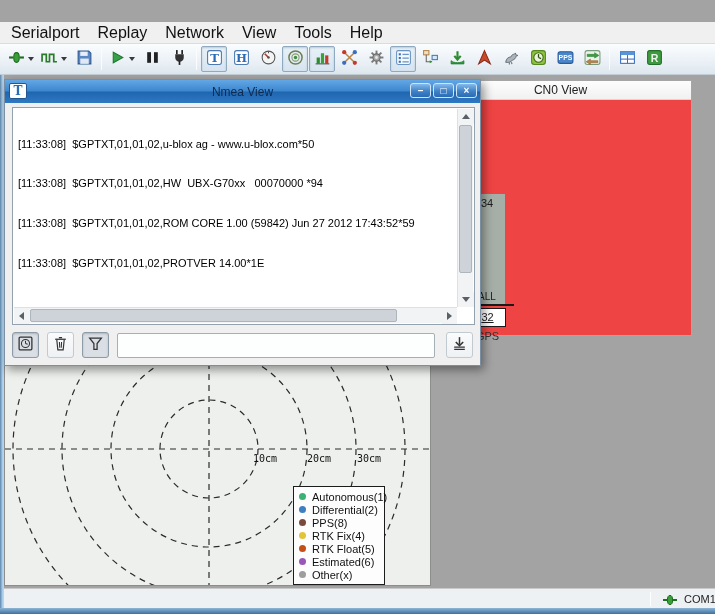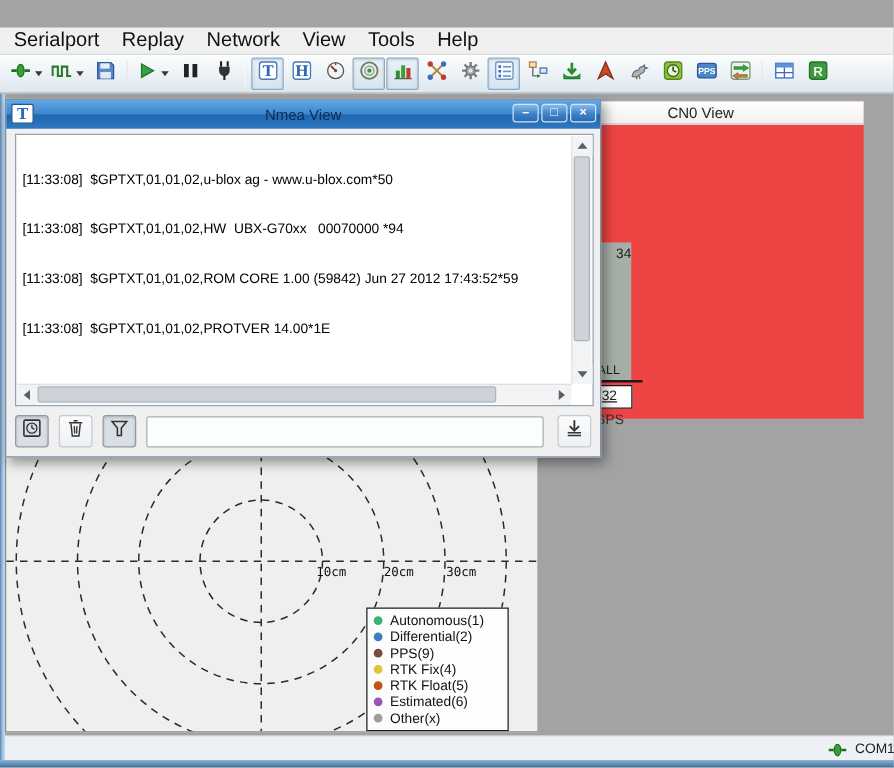--- a/index.html
+++ b/index.html
@@ -38,34 +38,34 @@
   .status-text { position:absolute; left:680px; top:4px; font-size:11px; color:#222; white-space:nowrap; }
 
   
   .cn0 { position:absolute; left:429px; top:80px; width:263px; height:256px; background:#ef4444;
     border:1px solid #a6a6a6; z-index:2; }
   .cn0-title { height:19px; background:linear-gradient(#fdfdfd,#f1f1f1); border-bottom:1px solid #d6d6d6;
     text-align:center; font-size:12px; color:#222; line-height:18px; }
   .bar { position:absolute; background:#a6afa7; }
   .bar-main { left:39px; top:113px; width:36px; height:110px; }
   .bar-partial { left:18px; top:113px; width:18px; height:110px; }
-  .bar-value { position:absolute; top:3px; width:100%; text-align:center; font-size:11px; color:#1c1c1c;margin-left:12px; }
+  .bar-value { position:absolute; top:3px; width:100%; text-align:center; font-size:11px; color:#1c1c1c; }
   .bar-label { position:absolute; bottom:2px; width:100%; text-align:center; font-size:10px; color:#1c1c1c; }
   .cn0-axis { position:absolute; left:14px; top:223px; width:70px; height:2px; background:#1a1a1a; }
   .cn0-box { position:absolute; top:227px; height:19px; border:1px solid #1a1a1a; background:#fff;
     font-size:11px; color:#1c1c1c; text-align:center; line-height:17px; }
   .cn0-box.partial { left:17px; width:19px; }
   .cn0-box.main { left:39px; width:37px;text-decoration:underline; }
   .cn0-xlabel { position:absolute; left:39px; top:249px; width:37px; text-align:center; font-size:11px; color:#333; }
 
   
   .dev { position:absolute; left:4px; top:362px; width:427px; height:224px; background:#edf0ed;
     border:1px solid #8d8d8d; z-index:1; }
   .ring-label { position:absolute; top:90px; font-family:"DejaVu Sans Mono", monospace; font-size:10px; color:#101010; }
-  .legend { position:absolute; left:288px; top:123px; width:114px; background:#fdfdfd; border:1px solid #1c1c1c;
+  .legend { position:absolute; left:288px; top:123px; width:92px; background:#fdfdfd; border:1px solid #1c1c1c;
     padding:3px 3px 3px 5px; z-index:3; }
   .legend-row { display:flex; align-items:center; gap:6px; height:13px; }
   .legend-dot { width:7px; height:7px; border-radius:50%; flex:0 0 auto; }
   .legend-label { font-size:11px; color:#111; white-space:nowrap; }
 
   
   .nmea { position:absolute; left:4px; top:79px; width:477px; height:287px; background:#f0f0f0;
     border:1px solid #7a8fa4; box-shadow:3px 4px 9px rgba(0,0,0,.4); z-index:5; }
   .nmea-titlebar { position:absolute; left:0; top:0; width:100%; height:23px;
     background:linear-gradient(#63a7e4,#3c87cf 48%,#1f66b0 52%,#2f78c2); display:flex; align-items:center; }
@@ -319,21 +319,21 @@
       <div class="legend-row">
           <span class="legend-dot" style="background-color: rgb(59, 178, 115);"></span>
           <span class="legend-label">Autonomous(1)</span>
         </div>
       <div class="legend-row">
           <span class="legend-dot" style="background-color: rgb(61, 127, 193);"></span>
           <span class="legend-label">Differential(2)</span>
         </div>
       <div class="legend-row">
           <span class="legend-dot" style="background-color: rgb(123, 74, 62);"></span>
-          <span class="legend-label">PPS(9)</span>
+          <span class="legend-label">PPS(8)</span>
         </div>
       <div class="legend-row">
           <span class="legend-dot" style="background-color: rgb(227, 196, 56);"></span>
           <span class="legend-label">RTK Fix(4)</span>
         </div>
       <div class="legend-row">
           <span class="legend-dot" style="background-color: rgb(196, 79, 23);"></span>
           <span class="legend-label">RTK Float(5)</span>
         </div>
       <div class="legend-row">

